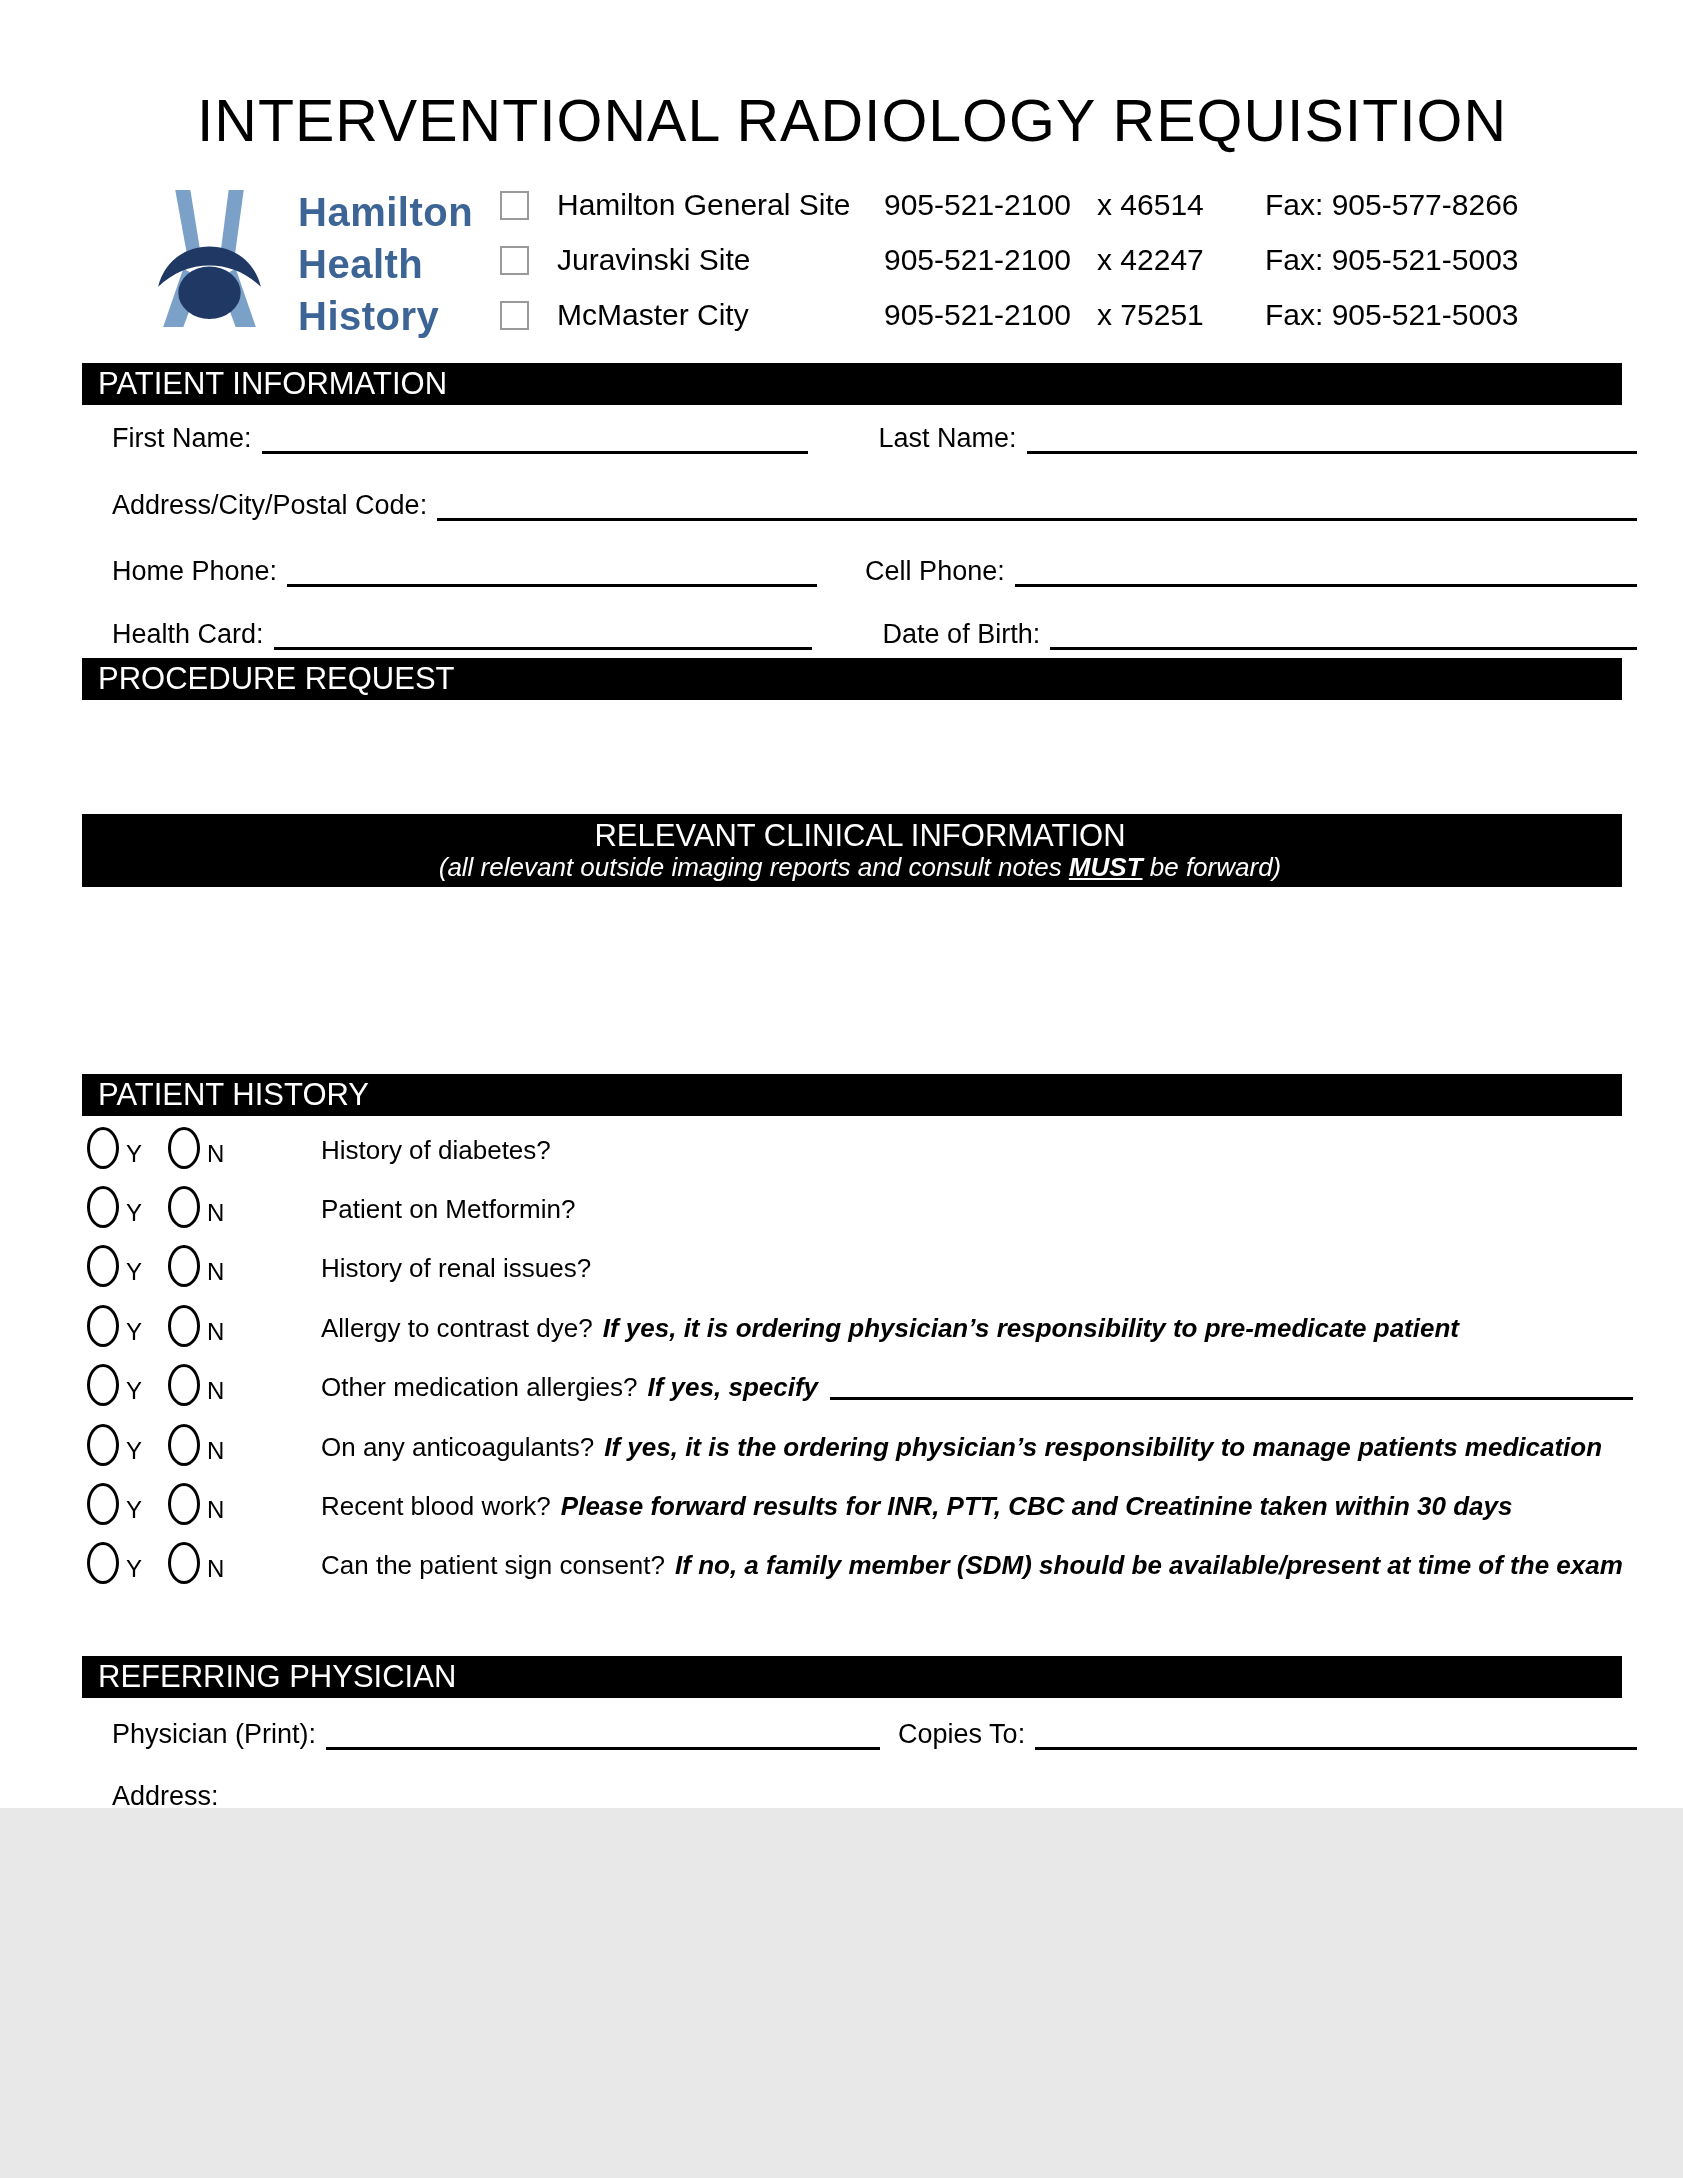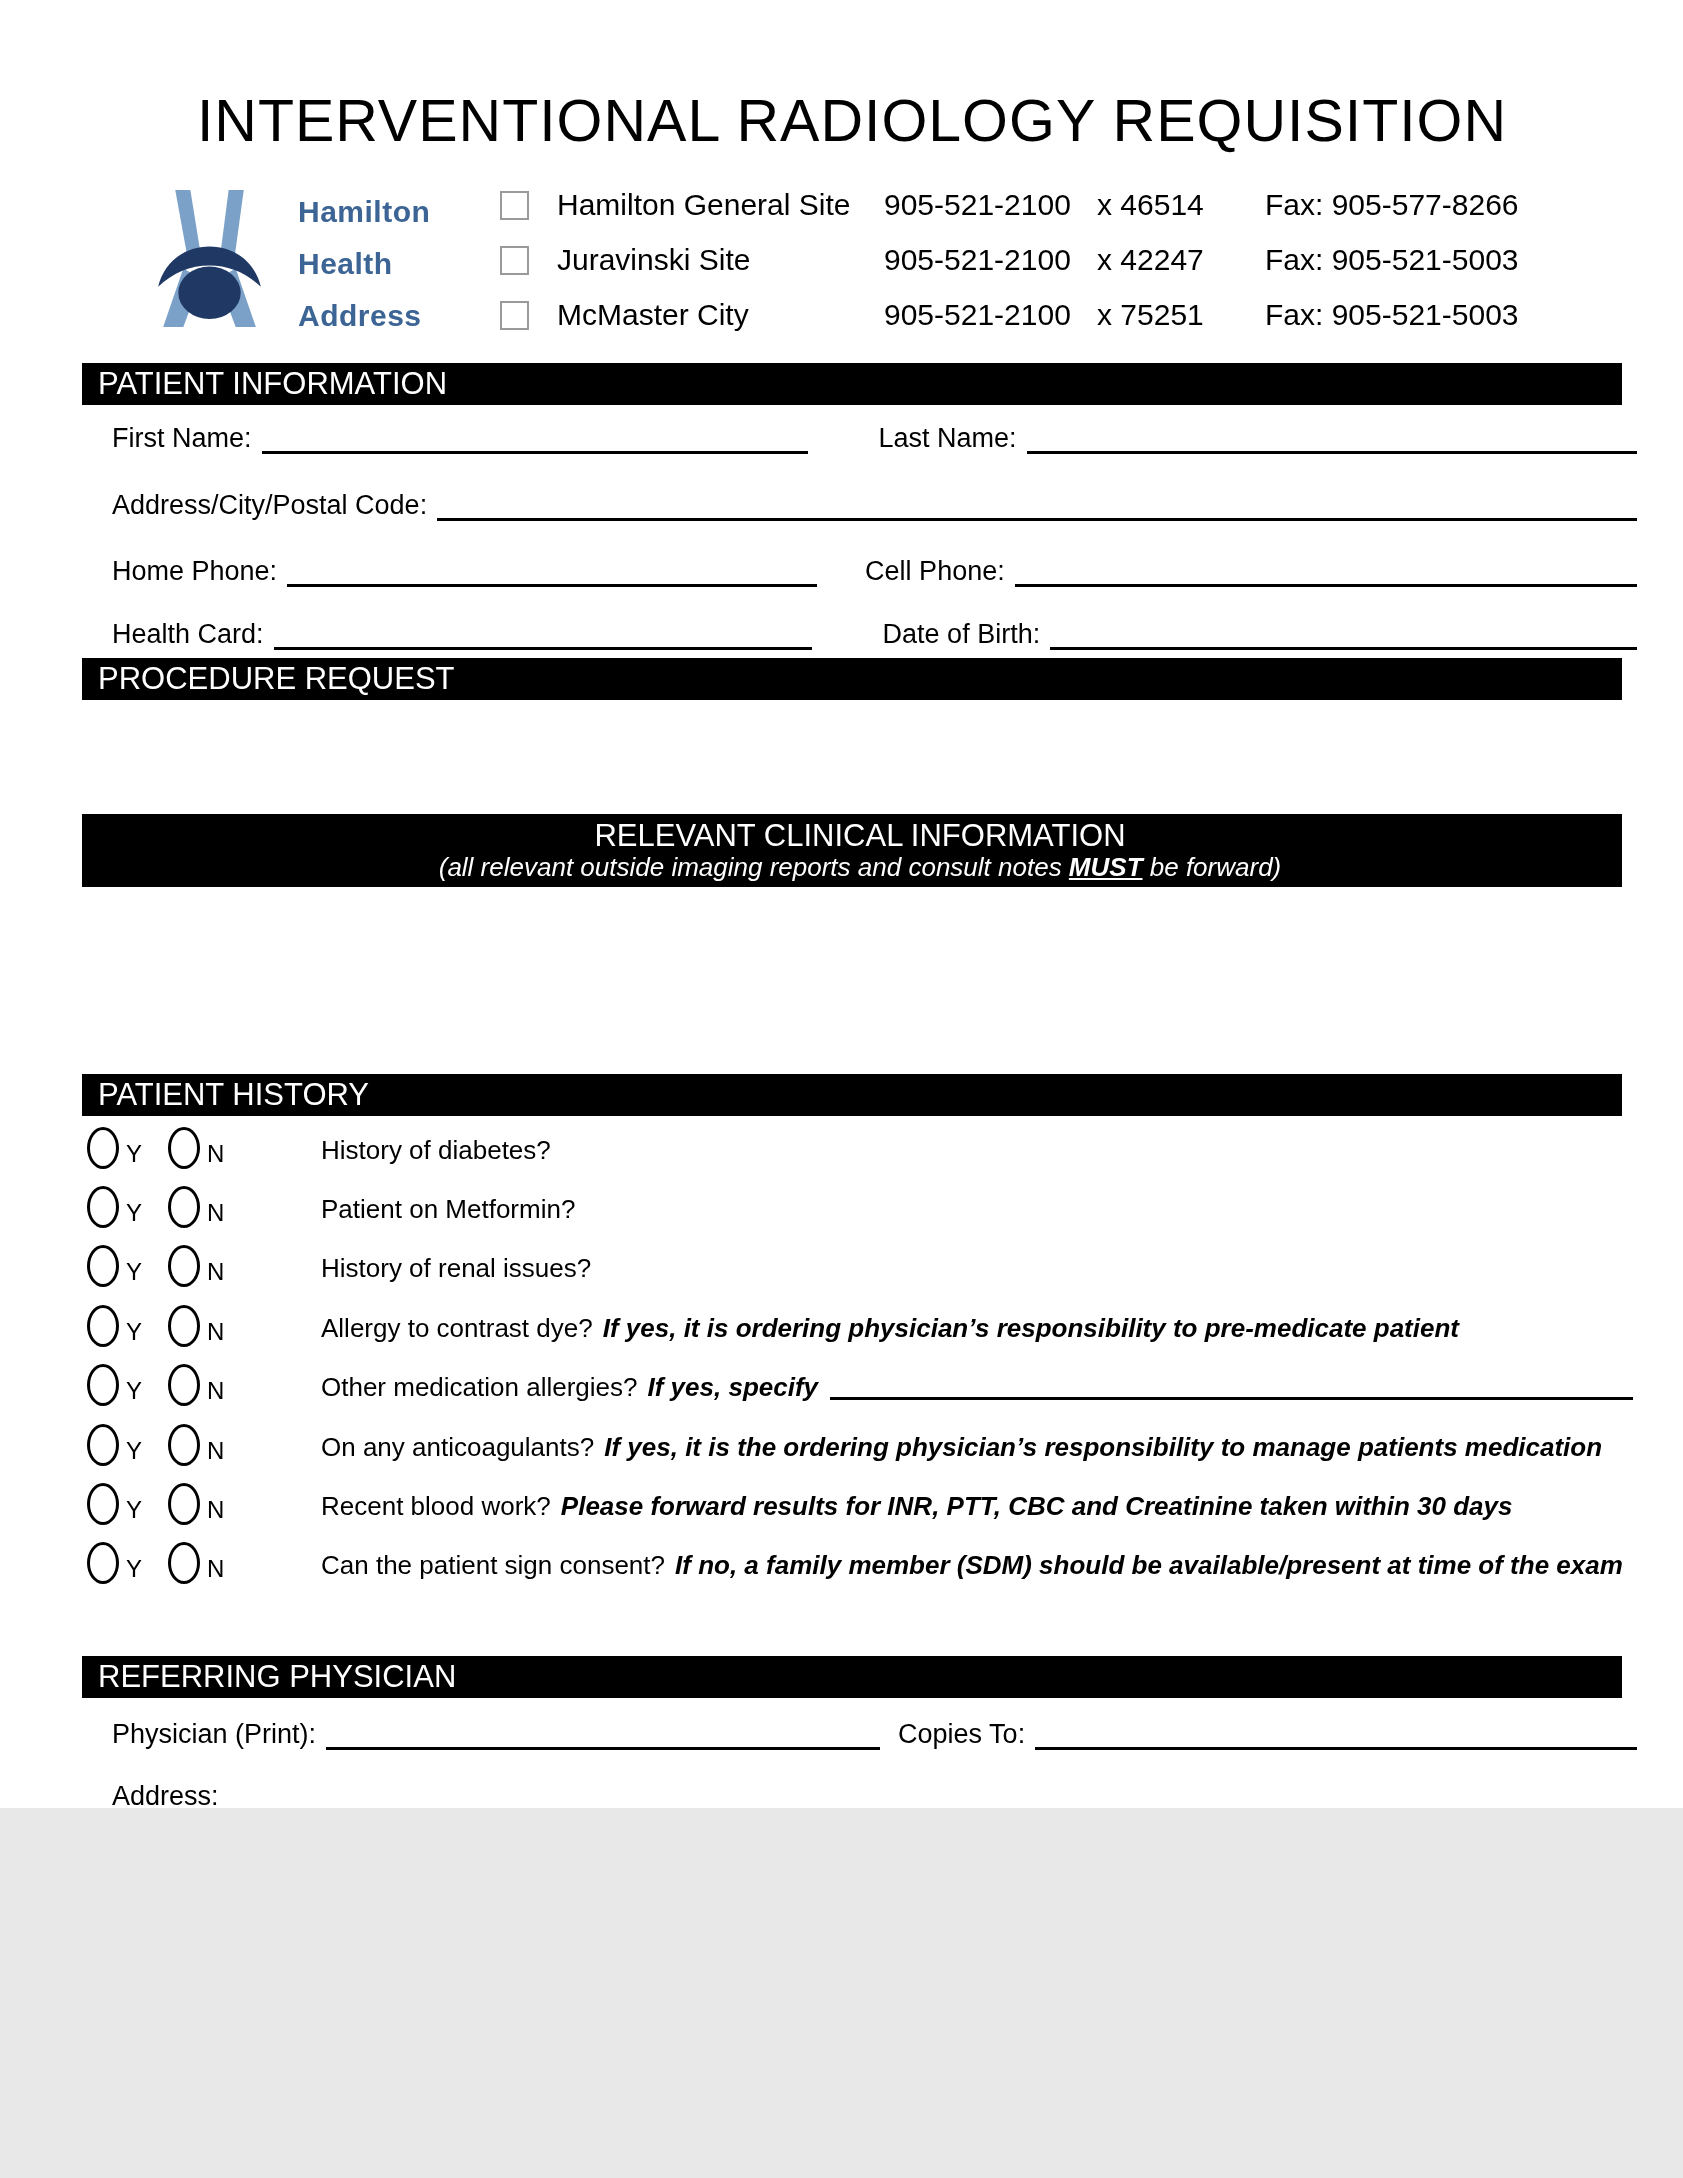--- a/index.html
+++ b/index.html
@@ -15,21 +15,21 @@
   .title{
     position:absolute;top:87px;left:82px;width:1540px;
     text-align:center;font-size:59px;font-weight:400;letter-spacing:1px;
     white-space:nowrap;margin:0;
   }
   
   .logo{position:absolute;left:149px;top:186px;display:flex;align-items:flex-start;}
   .logo-mark{width:121px;height:141px;}
   .logo-text{
     margin-left:28px;margin-top:0px;
-    font-weight:bold;font-size:30px;line-height:52px;
+    font-weight:bold;font-size:40px;line-height:52px;
     color:#3c6494;letter-spacing:0.5px;
   }
   
   .sites{position:absolute;left:500px;top:184px;}
   .site-row{display:flex;align-items:center;height:42px;margin-bottom:13px;font-size:30px;}
   .cb{
     width:25px;height:25px;border:2px solid #9a9a9a;background:#fff;
     margin-right:28px;flex:0 0 auto;
   }
   .site-label{width:327px;}
@@ -88,21 +88,21 @@
       <path fill="#7ba1c9" d="M26 4 L41 4 L51 66 L38 70 Z"></path>
       <path fill="#7ba1c9" d="M79 4 L94 4 L85 70 L71 66 Z"></path>
       <path fill="#7ba1c9" d="M34 82 L52 92 L34 140 L14 140 Z"></path>
       <path fill="#7ba1c9" d="M86 82 L68 92 L86 140 L106 140 Z"></path>
       <path fill="#203864" d="M60 60 C 33 60 14 78 9 100 C 24 86 41 79 60 79 C 79 79 96 86 111 100 C 106 78 87 60 60 60 Z"></path>
       <ellipse fill="#203864" cx="60" cy="106" rx="31" ry="26"></ellipse>
     </svg>
     <div class="logo-text">
       <div>Hamilton</div>
       <div>Health</div>
-      <div>Address</div>
+      <div>History</div>
     </div>
   </div>
 
   <div class="sites">
     <div class="site-row">
       <span class="cb"></span>
       <span class="site-label">Hamilton General Site</span>
       <span class="site-phone">905-521-2100</span>
       <span class="site-ext">x 46514</span>
       <span class="site-fax">Fax: 905-577-8266</span>

